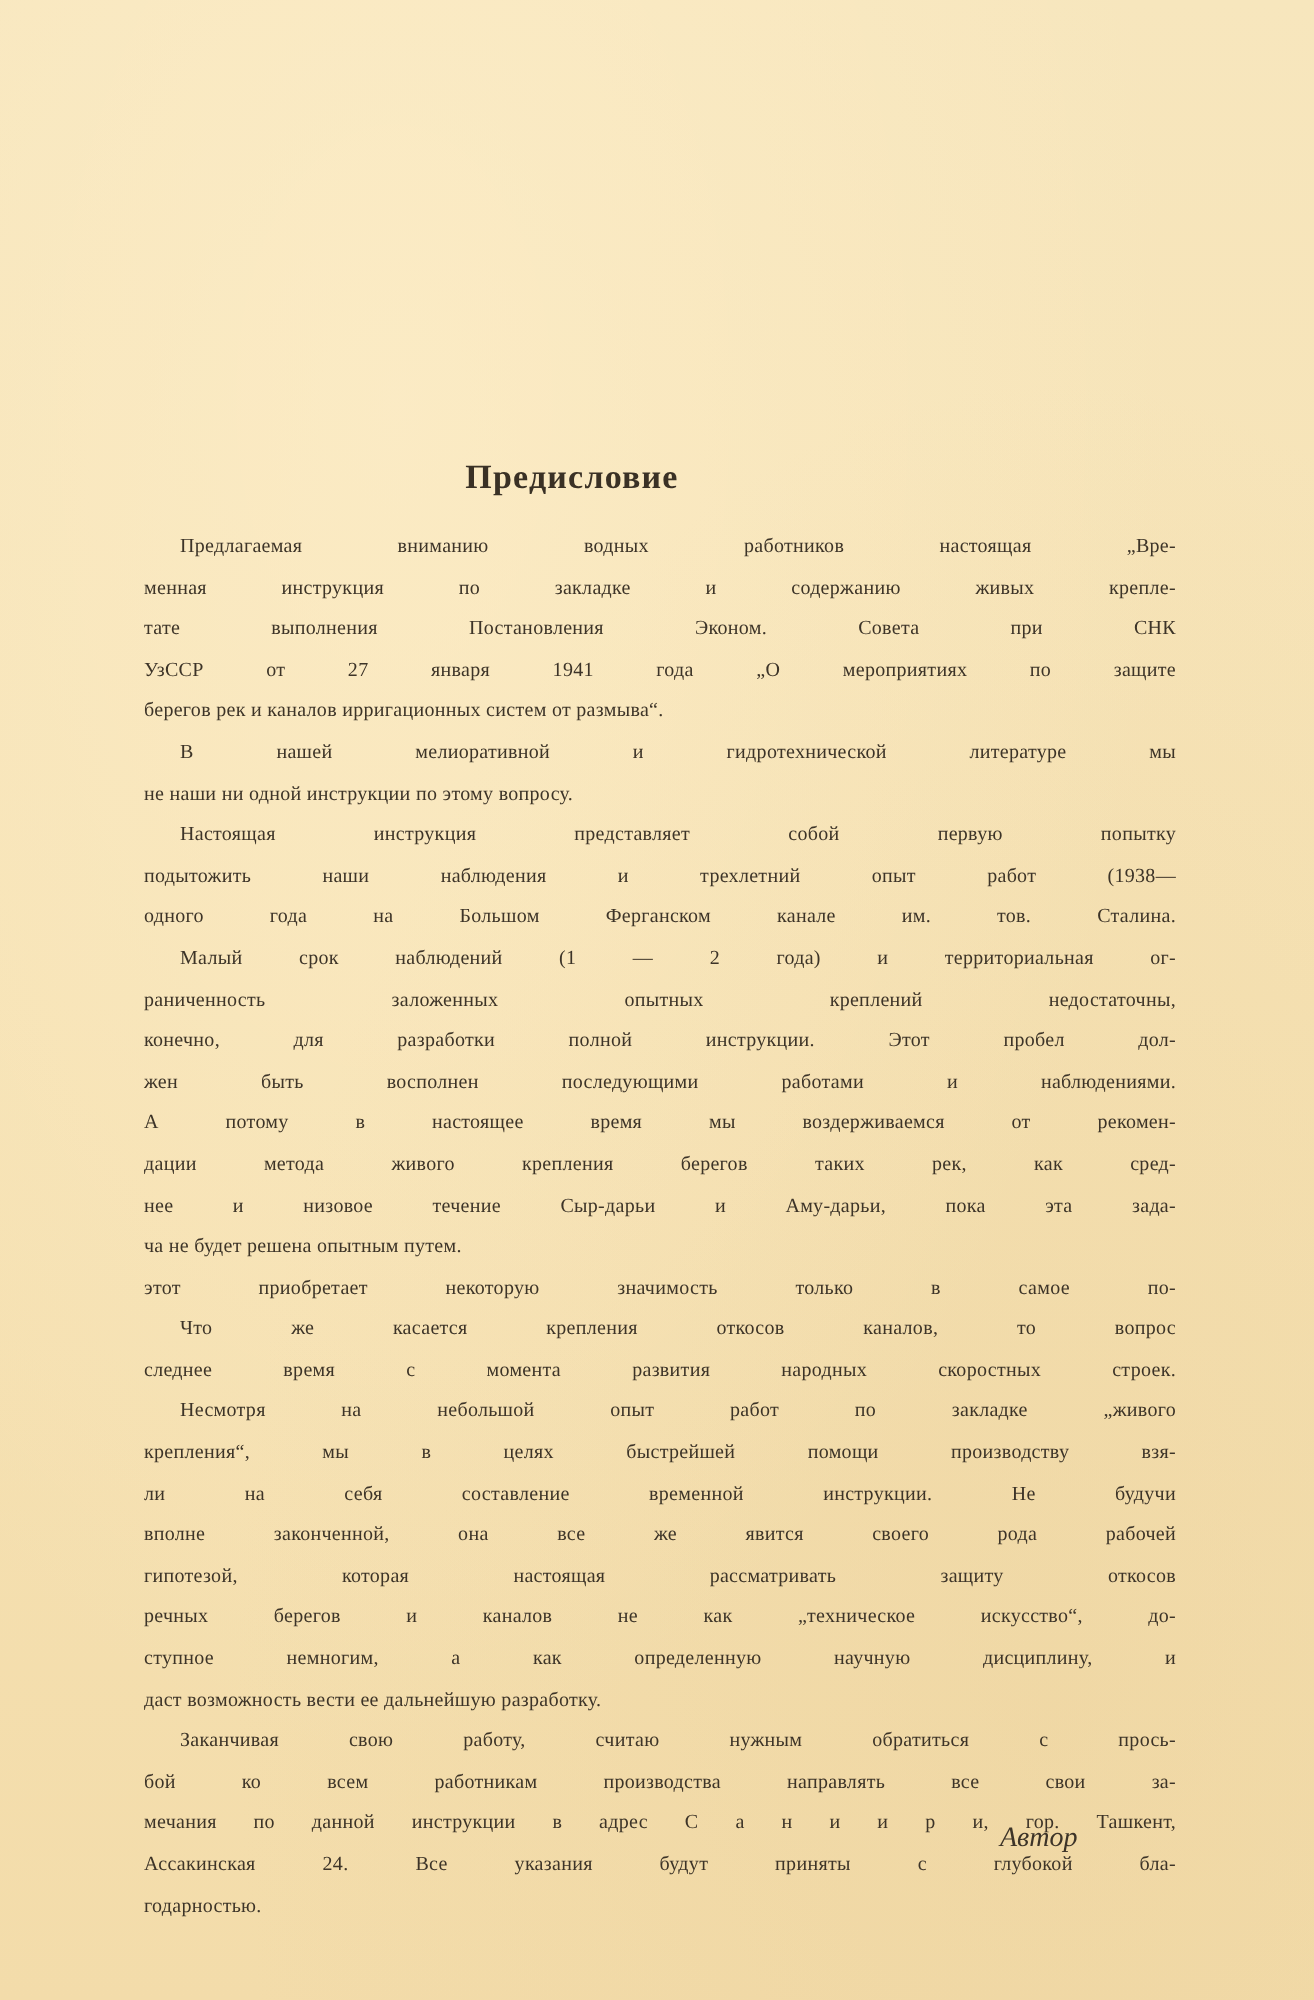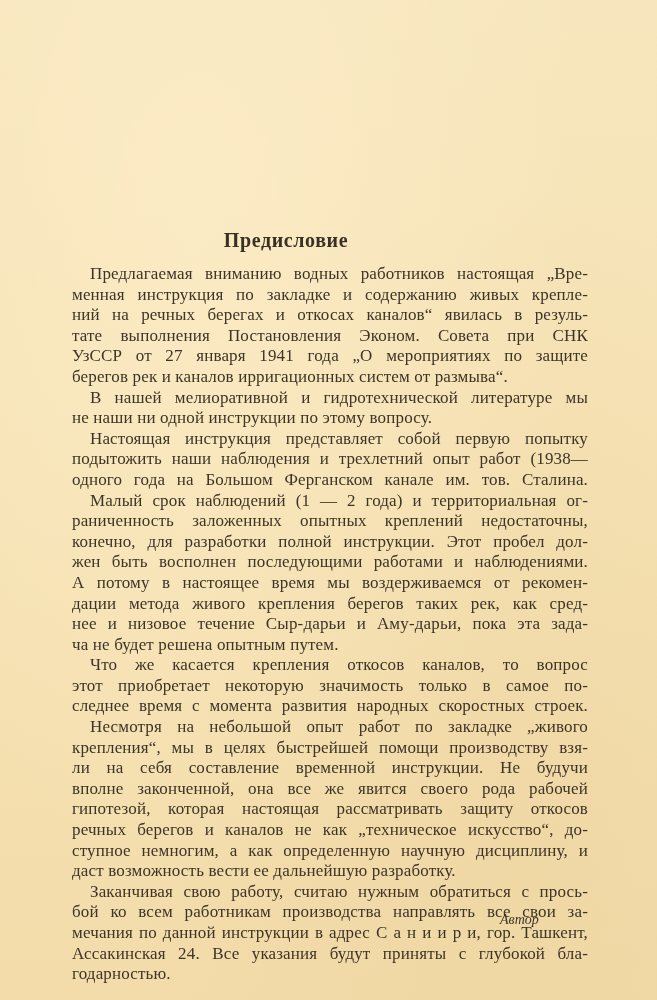--- a/index.html
+++ b/index.html
@@ -23,35 +23,35 @@
       radial-gradient(ellipse at 80% 85%, rgba(232,205,150,0.35) 0%, rgba(232,205,150,0) 55%),
       linear-gradient(180deg, #f7e6bd 0%, #f6e2b4 50%, #f3dcaa 100%);
   }
   .title {
     position: absolute;
     top: 229px;
     left: 0;
     width: 572px;
     text-align: center;
     font-weight: bold;
-    font-size: 20px;
+    font-size: 17px;
     letter-spacing: 0.6px;
     color: #3a3125;
   }
   .text {
     position: absolute;
     top: 264px;
     left: 72px;
     width: 516px;
   }
   .line {
     display: block;
     height: 20.6px;
     line-height: 20.6px;
-    font-size: 17px;
+    font-size: 10px;
     white-space: nowrap;
     text-align: justify;
     text-align-last: justify;
     letter-spacing: 0.15px;
   }
   .line.indent {
     padding-left: 18px;
   }
   .line.last {
     text-align-last: left;
@@ -69,43 +69,42 @@
 <body>
 
 <div class="paper"></div>
 
 <div class="title">Предисловие</div>
 
 <div class="text">
 
   <span class="line indent">Предлагаемая вниманию водных работников настоящая „Вре-</span>
   <span class="line">менная инструкция по закладке и содержанию живых крепле-</span>
-  <span class="line">ний на речных берегах и откосах каналов“ явилась в резуль-</span>
   <span class="line">тате выполнения Постановления Эконом. Совета при СНК</span>
   <span class="line">УзССР от 27 января 1941 года „О мероприятиях по защите</span>
   <span class="line last">берегов рек и каналов ирригационных систем от размыва“.</span>
 
   <span class="line indent">В нашей мелиоративной и гидротехнической литературе мы</span>
   <span class="line last">не наши ни одной инструкции по этому вопросу.</span>
 
   <span class="line indent">Настоящая инструкция представляет собой первую попытку</span>
   <span class="line">подытожить наши наблюдения и трехлетний опыт работ (1938—</span>
   <span class="line">одного года на Большом Ферганском канале им. тов. Сталина.</span>
 
   <span class="line indent">Малый срок наблюдений (1 — 2 года) и территориальная ог-</span>
   <span class="line">раниченность заложенных опытных креплений недостаточны,</span>
   <span class="line">конечно, для разработки полной инструкции. Этот пробел дол-</span>
   <span class="line">жен быть восполнен последующими работами и наблюдениями.</span>
   <span class="line">А потому в настоящее время мы воздерживаемся от рекомен-</span>
   <span class="line">дации метода живого крепления берегов таких рек, как сред-</span>
   <span class="line">нее и низовое течение Сыр-дарьи и Аму-дарьи, пока эта зада-</span>
   <span class="line last">ча не будет решена опытным путем.</span>
 
+  <span class="line">этот приобретает некоторую значимость только в самое по-</span>
   <span class="line indent">Что же касается крепления откосов каналов, то вопрос</span>
-  <span class="line">этот приобретает некоторую значимость только в самое по-</span>
   <span class="line">следнее время с момента развития народных скоростных строек.</span>
 
   <span class="line indent">Несмотря на небольшой опыт работ по закладке „живого</span>
   <span class="line">крепления“, мы в целях быстрейшей помощи производству взя-</span>
   <span class="line">ли на себя составление временной инструкции. Не будучи</span>
   <span class="line">вполне законченной, она все же явится своего рода рабочей</span>
   <span class="line">гипотезой, которая настоящая рассматривать защиту откосов</span>
   <span class="line">речных берегов и каналов не как „техническое искусство“, до-</span>
   <span class="line">ступное немногим, а как определенную научную дисциплину, и</span>
   <span class="line last">даст возможность вести ее дальнейшую разработку.</span>

